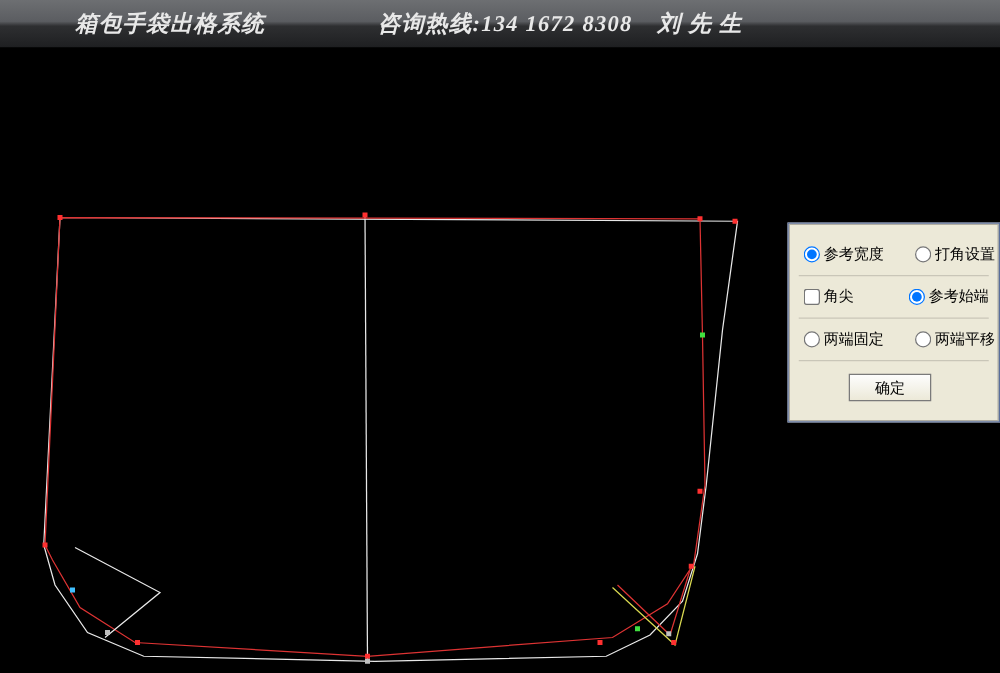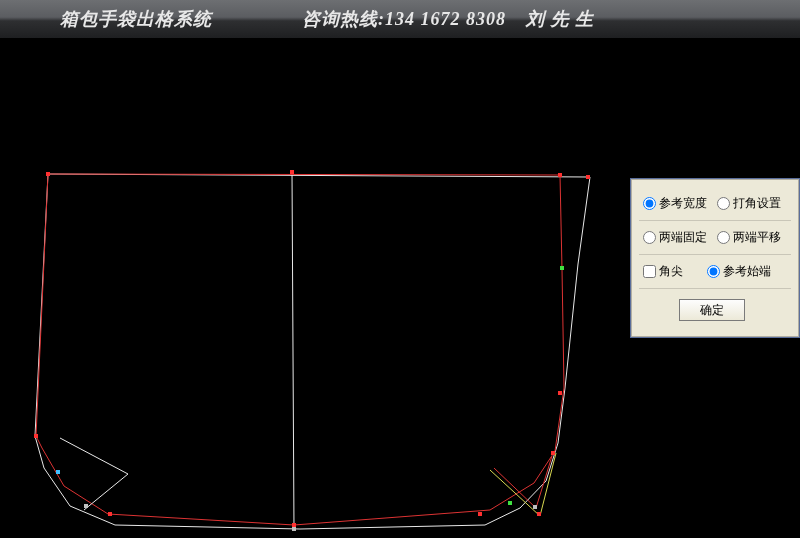--- a/index.html
+++ b/index.html
@@ -24,21 +24,21 @@
     font-family:"SimSun","宋体",sans-serif;font-size:12px;color:#000;
   }
   .dialog-title{
     height:22px;line-height:22px;padding-left:8px;
     background:linear-gradient(to bottom,#ffffff 0%,#f4f3ee 40%,#dedacb 100%);
     border-bottom:1px solid #c9c6b8;
   }
   .dialog-body{padding:8px 8px 10px 8px;}
   .row{
     border-bottom:1px solid #c9c6b8;
-    padding:8px 4px;display:flex;align-items:center;gap:4px;
+    padding:8px 4px;display:flex;align-items:center;gap:19px;
   }
   .row:last-of-type{border-bottom:none;padding-bottom:4px;}
   .opt{display:inline-flex;align-items:center;margin-right:6px;white-space:nowrap;}
   .opt input{margin:0 3px 0 0;}
   .row-lbl{margin-right:6px;}
   .btn-row{padding:10px 0 6px 0;text-align:center;}
   .btn{
     display:inline-block;min-width:66px;height:22px;
     border:1px solid #7a7a7a;background:linear-gradient(#fdfdfd,#ece9d8);
     font-size:12px;cursor:pointer;padding:0;
@@ -127,38 +127,38 @@
         <span>参考宽度</span>
       </label>
       <label class="opt">
         <input type="radio" name="g1" style="">
         <span>打角设置</span>
       </label>
     </div>
 
     <div class="row">
       <label class="opt">
-        <input type="radio" name="g2" style="">
-        <span>两端固定</span>
-      </label>
-      <label class="opt">
-        <input type="radio" name="g2" style="">
-        <span>两端平移</span>
-      </label>
-    </div>
-
-    <div class="row">
-      <label class="opt">
         <input type="checkbox" style="">
         <span>角尖</span>
       </label>
       <span style="width:10px;"></span>
       <label class="opt">
         <input type="radio" name="g3" checked="" style="">
         <span>参考始端</span>
+      </label>
+    </div>
+
+    <div class="row">
+      <label class="opt">
+        <input type="radio" name="g2" style="">
+        <span>两端固定</span>
+      </label>
+      <label class="opt">
+        <input type="radio" name="g2" style="">
+        <span>两端平移</span>
       </label>
     </div>
 
 
     <div class="btn-row">
       <button class="btn">确定</button>
     </div>
   </div>
 </div>
 

